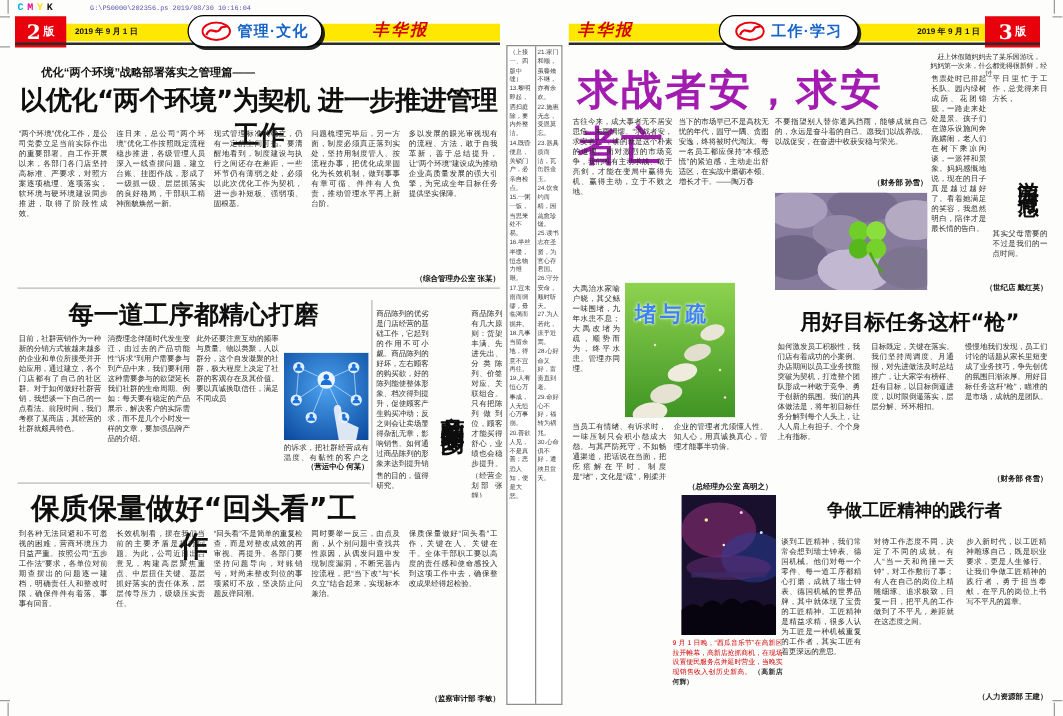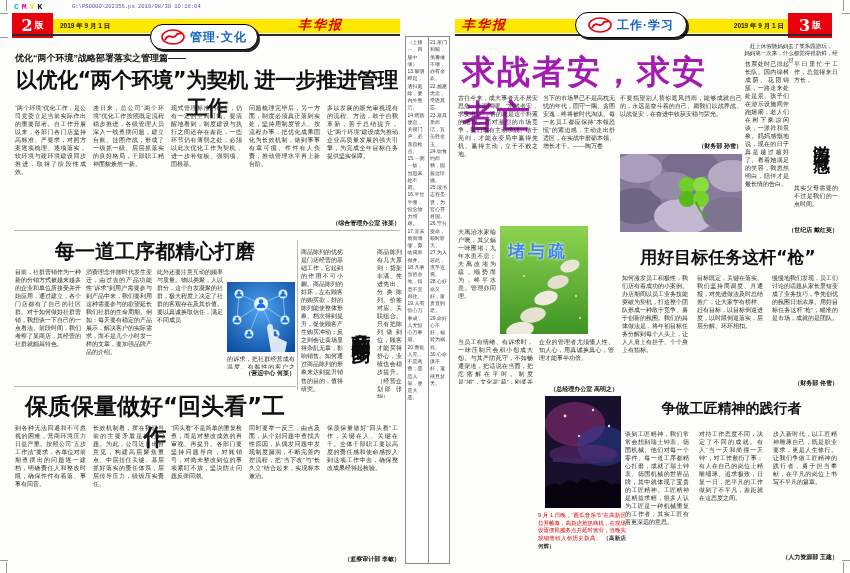--- a/index.html
+++ b/index.html
@@ -60,31 +60,31 @@
 <div class="cropmark" style="left:6px;top:562px;width:1px;height:11px"></div>
 <div class="cropmark" style="left:842px;top:560px;width:8px;height:1px"></div>
 <div class="cropmark" style="left:843px;top:562px;width:1px;height:11px"></div>
 
 <div class="ybar" style="left:52px;top:19px;width:348px"></div>
 <div class="pagebox" style="left:12px;top:13px;width:41px;height:25px">
   <span class="num">2</span>
   <span class="ban">版</span>
 </div>
 <div class="dateTxt" style="left:60px;top:19px">2019 年 9 月 1 日</div>
-<div class="capsule" style="left:150px;top:24px;width:108px">
+<div class="capsule" style="left:150px;top:12px;width:108px">
   <svg width="24" height="16" viewBox="0 0 24 16">
     <ellipse cx="12" cy="8" rx="11" ry="7" fill="none" stroke="#e8000d" stroke-width="1.6"></ellipse>
     <path d="M4 11 C8 2, 12 13, 16 5 L21 4" fill="none" stroke="#e8000d" stroke-width="1.8"></path>
   </svg>
   <span class="secLabel">管理·文化</span>
 </div>
 <div class="paperName" style="left:298px;top:18px">丰华报</div>
 <div class="hrule" style="left:12px;top:34px;width:388px"></div>
 
-<div class="kicker" style="left:15px;top:52px">优化“两个环境”战略部署落实之管理篇——</div>
+<div class="kicker" style="left:33px;top:52px">优化“两个环境”战略部署落实之管理篇——</div>
 <div class="headline" style="left:14px;top:66px;width:386px;font-size:21px;letter-spacing:-0.5px">以优化“两个环境”为契机 进一步推进管理工作</div>
 <div class="colrow" style="left:15px;top:104px;width:385px;height:114px;gap:7px">
   <div class="tcol" style="width:71px">“两个环境”优化工作，是公司党委立足当前实际作出的重要部署。自工作开展以来，各部门各门店坚持高标准、严要求，对照方案逐项梳理、逐项落实，软环境与硬环境建设同步推进，取得了阶段性成效。</div>
   <div class="tcol" style="width:71px">连日来，总公司“两个环境”优化工作按照既定流程稳步推进，各级管理人员深入一线查摆问题，建立台账、挂图作战，形成了一级抓一级、层层抓落实的良好格局，干部职工精神面貌焕然一新。</div>
   <div class="tcol" style="width:71px">现式管理标准的确立，仍有一定的空间可拓。要清醒地看到，制度建设与执行之间还存在差距，一些环节仍有薄弱之处，必须以此次优化工作为契机，进一步补短板、强弱项、固根基。</div>
   <div class="tcol" style="width:71px">问题梳理完毕后，另一方面，制度必须真正落到实处，坚持用制度管人、按流程办事，把优化成果固化为长效机制，做到事事有章可循、件件有人负责，推动管理水平再上新台阶。</div>
   <div class="tcol" style="width:71px">多以发展的眼光审视现有的流程、方法，敢于自我革新，善于总结提升，让“两个环境”建设成为推动企业高质量发展的强大引擎，为完成全年目标任务提供坚实保障。</div>
 </div>
 <div class="byline" style="left:322px;top:219px;width:78px">（综合管理办公室 张某）</div>
 <div class="rule-thin" style="left:14px;top:230px;width:386px;height:1px"></div>

